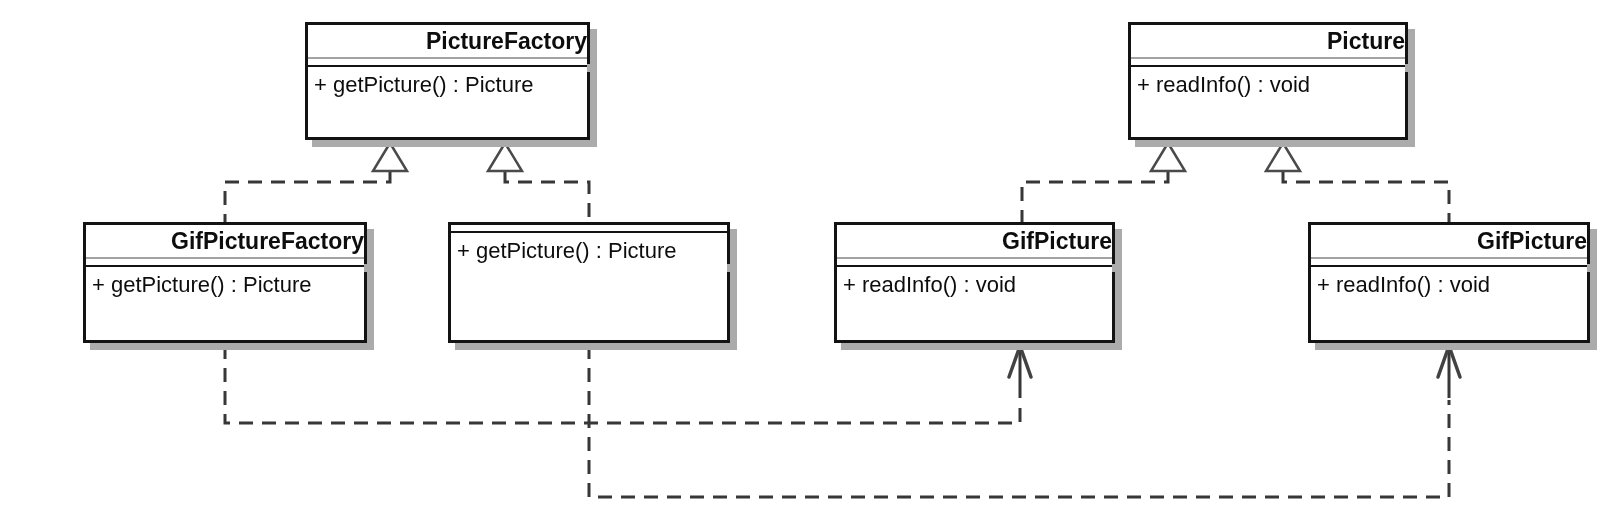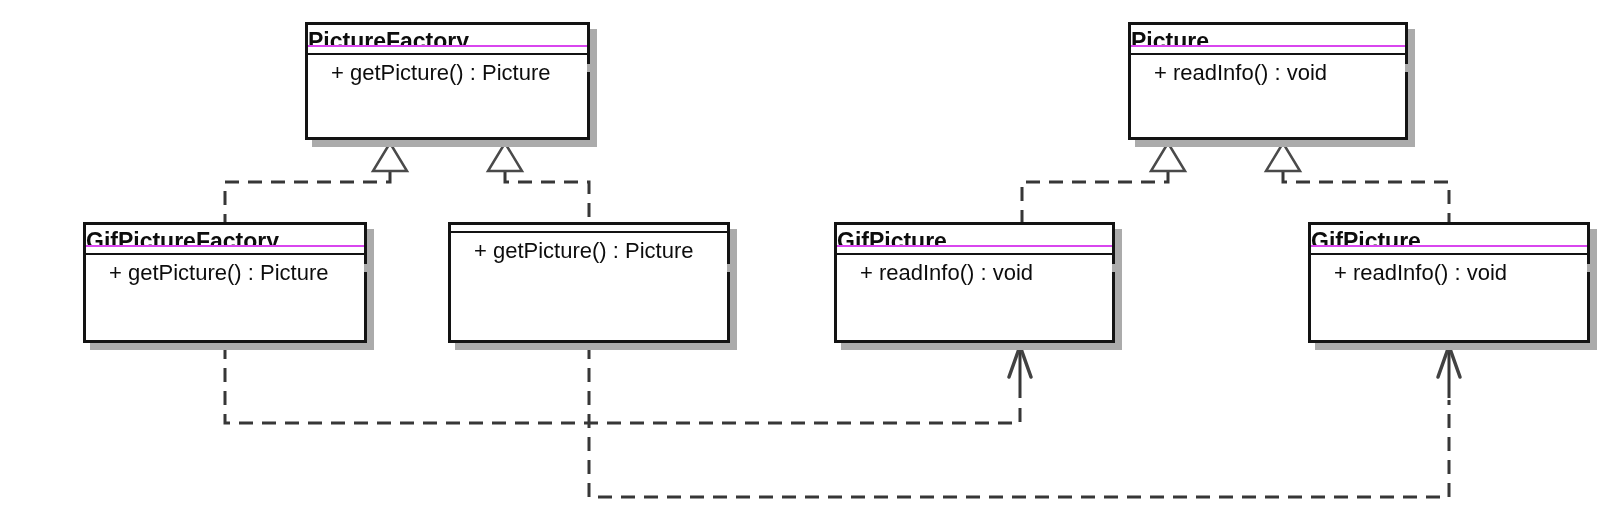--- a/index.html
+++ b/index.html
@@ -36,45 +36,44 @@
     content: "";
     position: absolute;
     right: -10px;
     top: 39px;
     width: 10px;
     height: 8px;
     background: #ababab;
   }
   .uml-title {
     box-sizing: border-box;
-    height: 22px;
-    border-bottom: 2px solid #d946ef;
+    height: 34px;
+    border-bottom: 2px solid #a3a3a3;
     font-size: 23px;
     font-weight: bold;
     color: #0d0d0d;
-    text-align: left;
+    text-align: right;
     line-height: 32px;
     white-space: nowrap;
     overflow: hidden;
   }
   .uml-attrs {
     box-sizing: border-box;
     height: 8px;
     border-bottom: 2px solid #131313;
   }
   .uml-methods {
     flex: 1;
     box-sizing: border-box;
     padding: 5px 6px 0 6px;
     font-size: 22px;
     color: #0d0d0d;
     text-align: left;
     white-space: nowrap;
     overflow: hidden;
-    margin-left: 17px;
   }
   .dashed-wire {
     fill: none;
     stroke: #373737;
     stroke-width: 3;
     stroke-dasharray: 14 9;
   }
   .solid-wire {
     fill: none;
     stroke: #373737;

